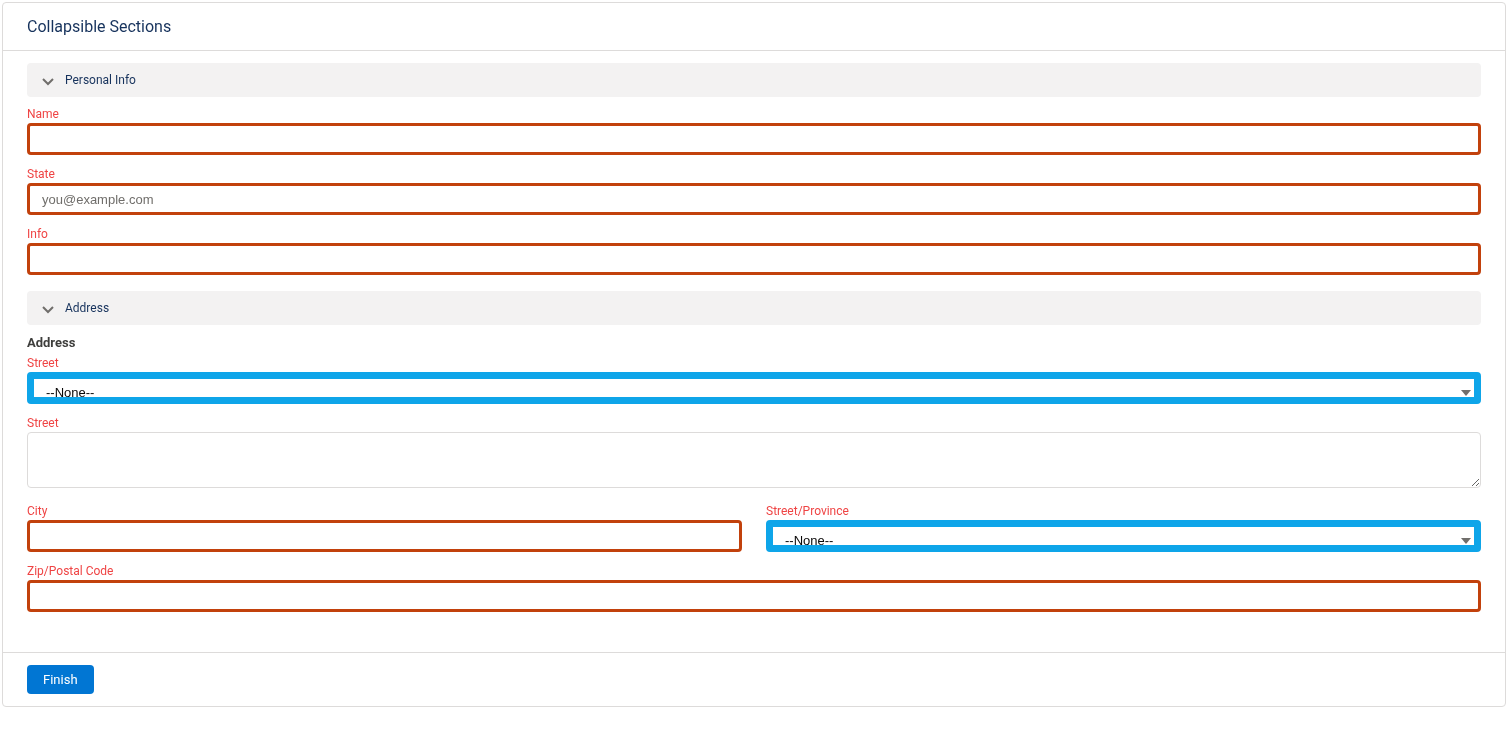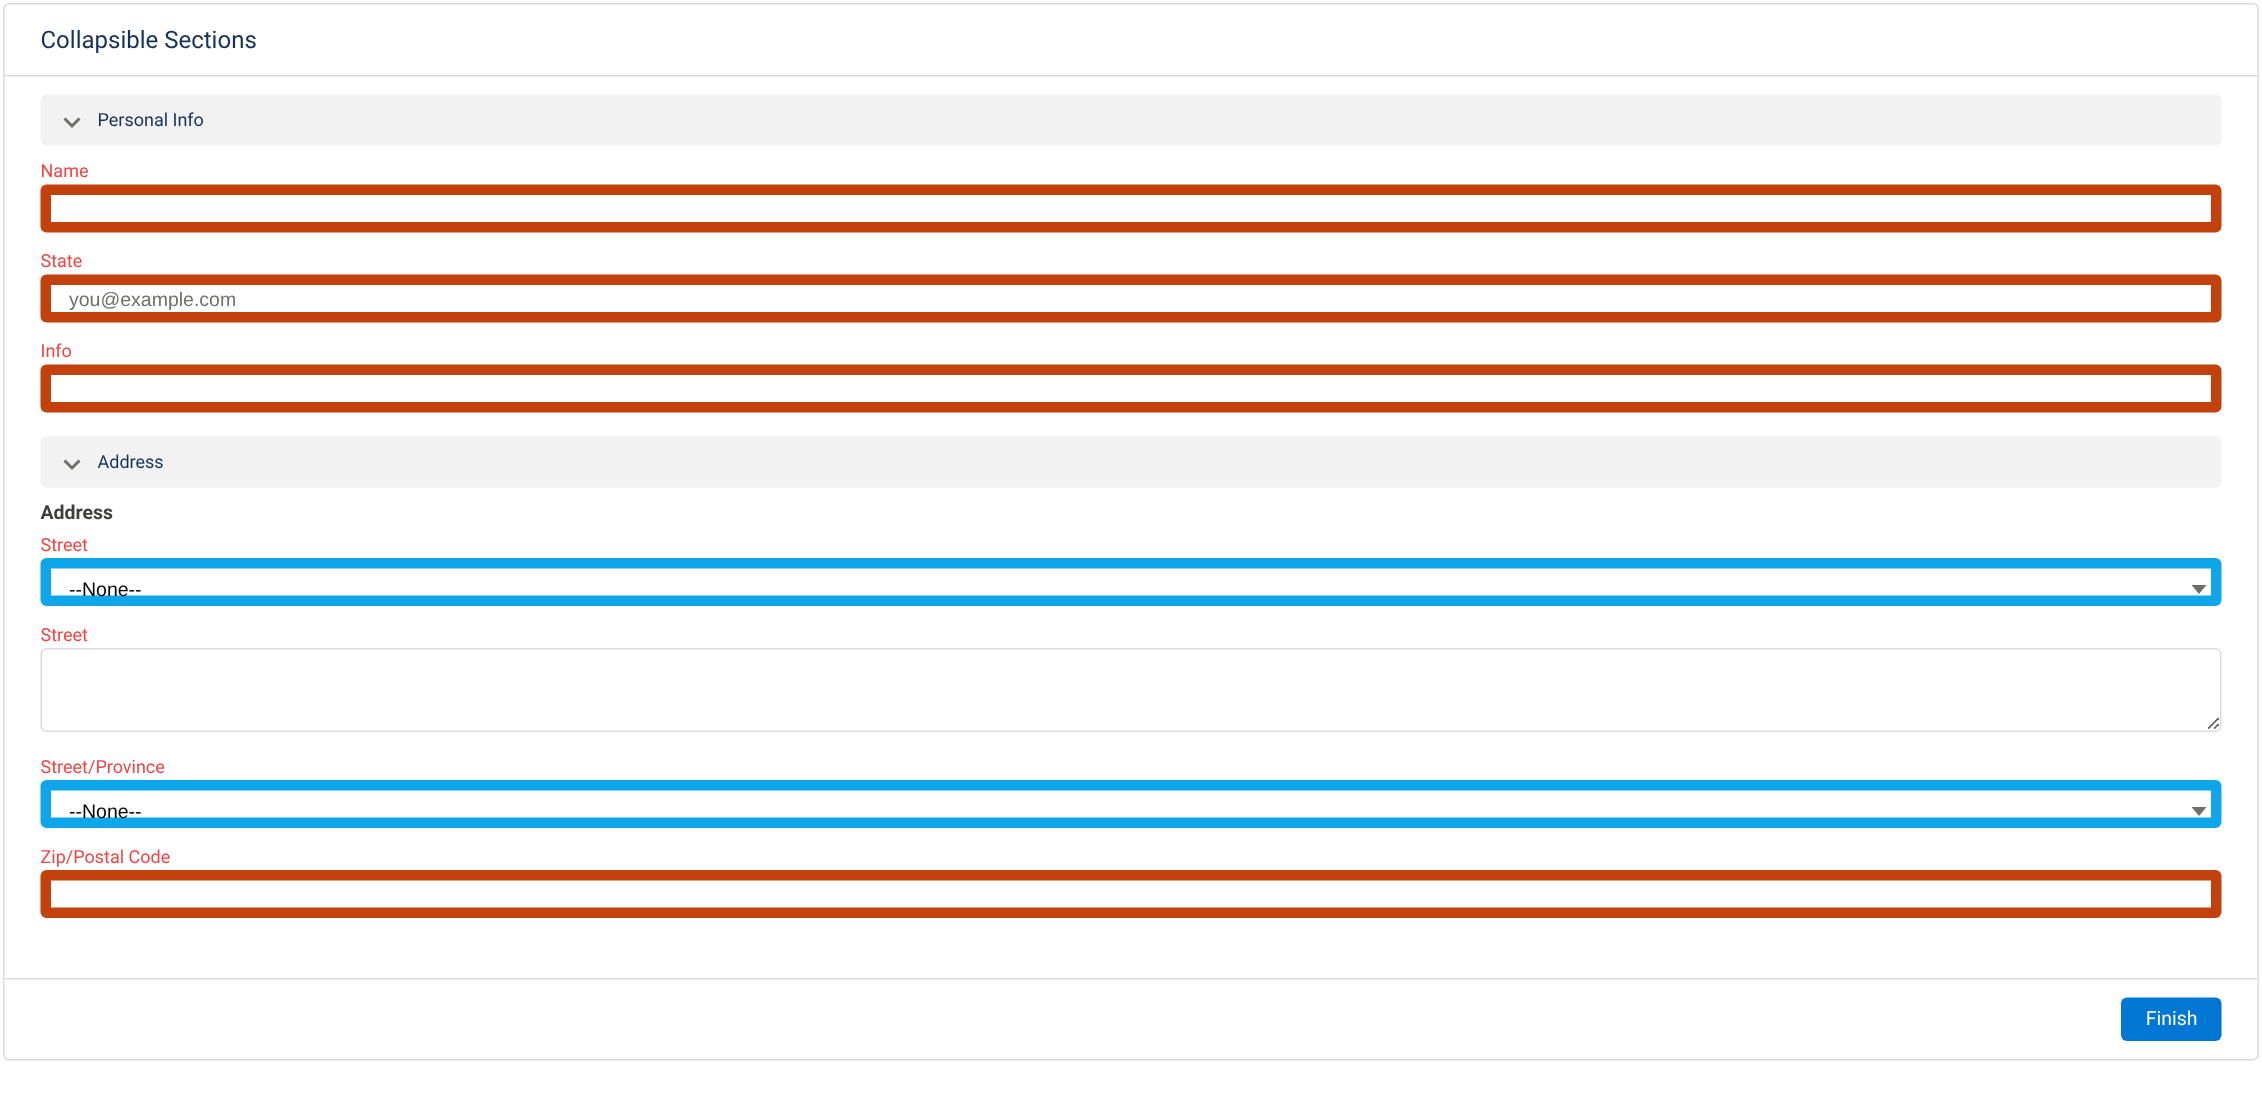--- a/index.html
+++ b/index.html
@@ -72,21 +72,21 @@
     .form-label-bold {
       font-weight: 700;
       font-size: 13px;
       color: #3e3e3c;
       margin-bottom: 6px;
       display: block;
     }
     .form-input {
       width: 100%;
       padding: 6px 12px;
-      border: 7px solid #c2410c;
+      border: 3px solid #c2410c;
       border-radius: 4px;
       font-size: 13px;
       color: #080707;
       background: #ffffff;
       height: 32px;
     }
     .form-input::placeholder {
       color: #706e6b;
     }
     .form-textarea {
@@ -136,21 +136,20 @@
       display: flex;
       gap: 24px;
     }
     .col {
       flex: 1;
     }
     .card-footer {
       border-top: 1px solid #dddbda;
       padding: 12px 24px;
       display: flex;
-      justify-content: flex-end;
     }
     .btn-primary {
       background: #0176d3;
       color: #ffffff;
       border: none;
       border-radius: 4px;
       padding: 7px 16px;
       font-size: 13px;
       cursor: pointer;
       font-family: inherit;
@@ -215,20 +214,24 @@
           </span>
         </div>
       </div>
 
       <div class="form-group">
         <label class="form-label">Street</label>
         <textarea class="form-textarea" style=""></textarea>
       </div>
 
       <div class="row">
+        <div class="col form-group">
+          <label class="form-label">City</label>
+          <input type="text" class="form-input" style="">
+        </div>
         <div class="col form-group">
           <label class="form-label">Street/Province</label>
           <div class="select-wrapper">
             <button type="button" class="form-select" style="text-align:left;">--None--</button>
             <span class="select-arrow">
               <svg viewBox="0 0 10 10">
                   <polygon points="0,2 10,2 5,8"></polygon>
                 </svg>
             </span>
           </div>

